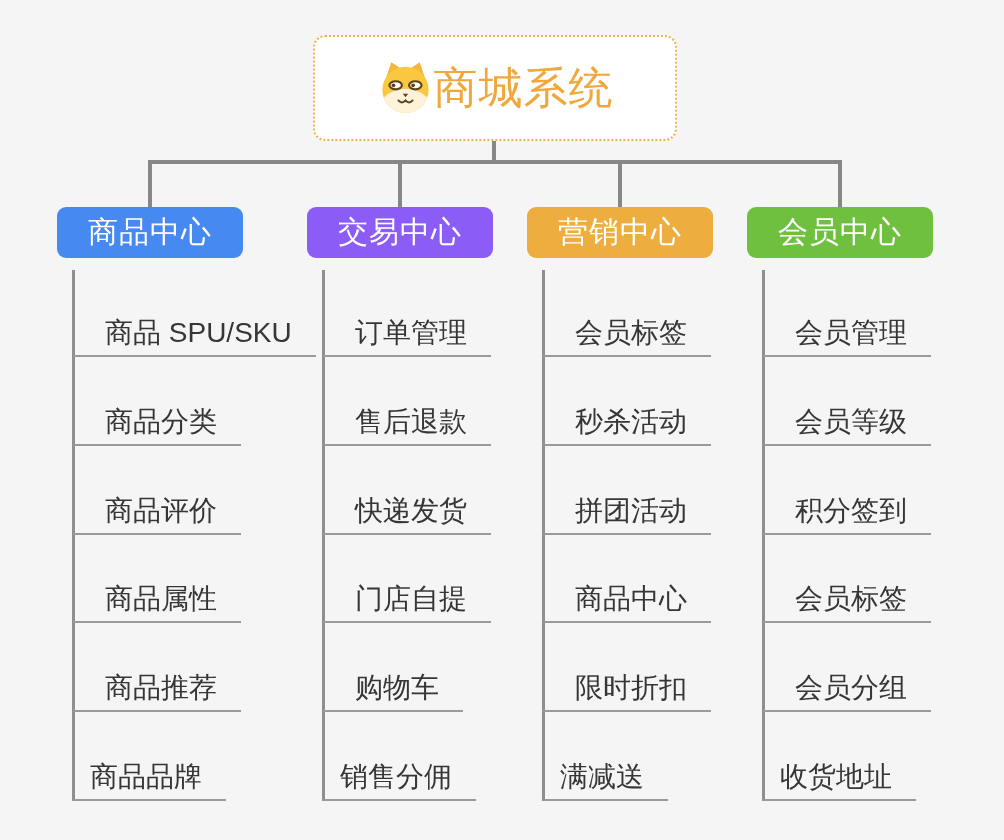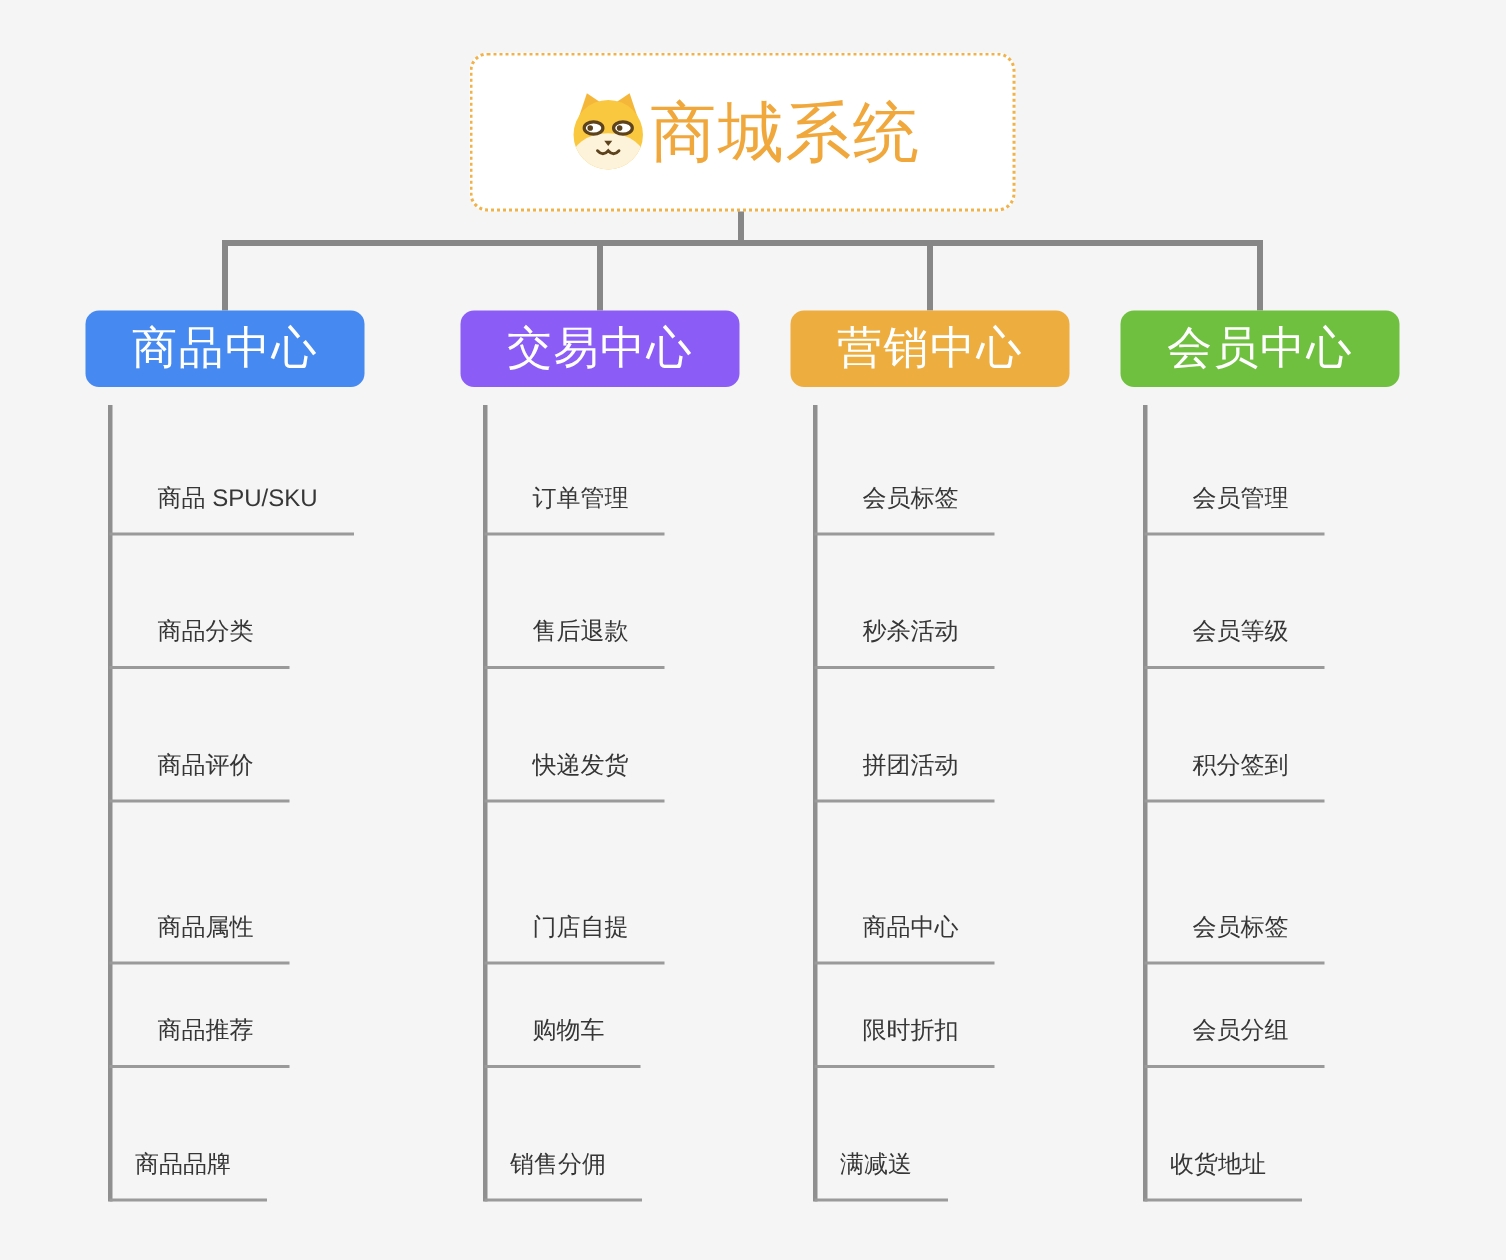--- a/index.html
+++ b/index.html
@@ -31,26 +31,26 @@
   .col-2{ left:543px; } .col-3{ left:763px; }
   .branch-box{
     position:absolute; left:-16px; top:207px; width:186px; height:51px;
     border-radius:9px; color:#ffffff; font-size:30px; letter-spacing:1px;
     display:flex; align-items:center; justify-content:center;
     white-space:nowrap;
   }
   .trunk{ position:absolute; left:-1px; top:270px; width:3px; height:531px; background:#8f8f8f; }
   .item{
     position:absolute; left:0; white-space:nowrap;
-    font-size:16px; line-height:30px; color:#363636;
+    font-size:28px; line-height:30px; color:#363636;
     padding:0 24px 7px 32px;
     border-bottom:2px solid #9a9a9a;
   }
   .r0{ top:318px; } .r1{ top:407px; } .r2{ top:496px; }
-  .r3{ top:584px;margin-top:20px; } .r4{ top:673px; } .r5{ top:762px;padding-left:17px; }
+  .r3{ top:584px; } .r4{ top:673px; } .r5{ top:762px;padding-left:17px; }
 </style>
 </head>
 <body>
 
 <div class="stage">
 
   <div class="root-node" style="border-color: rgb(242, 178, 74);">
     <span class="dog">
       <svg viewBox="0 0 64 60" xmlns="http://www.w3.org/2000/svg">
         <defs>

